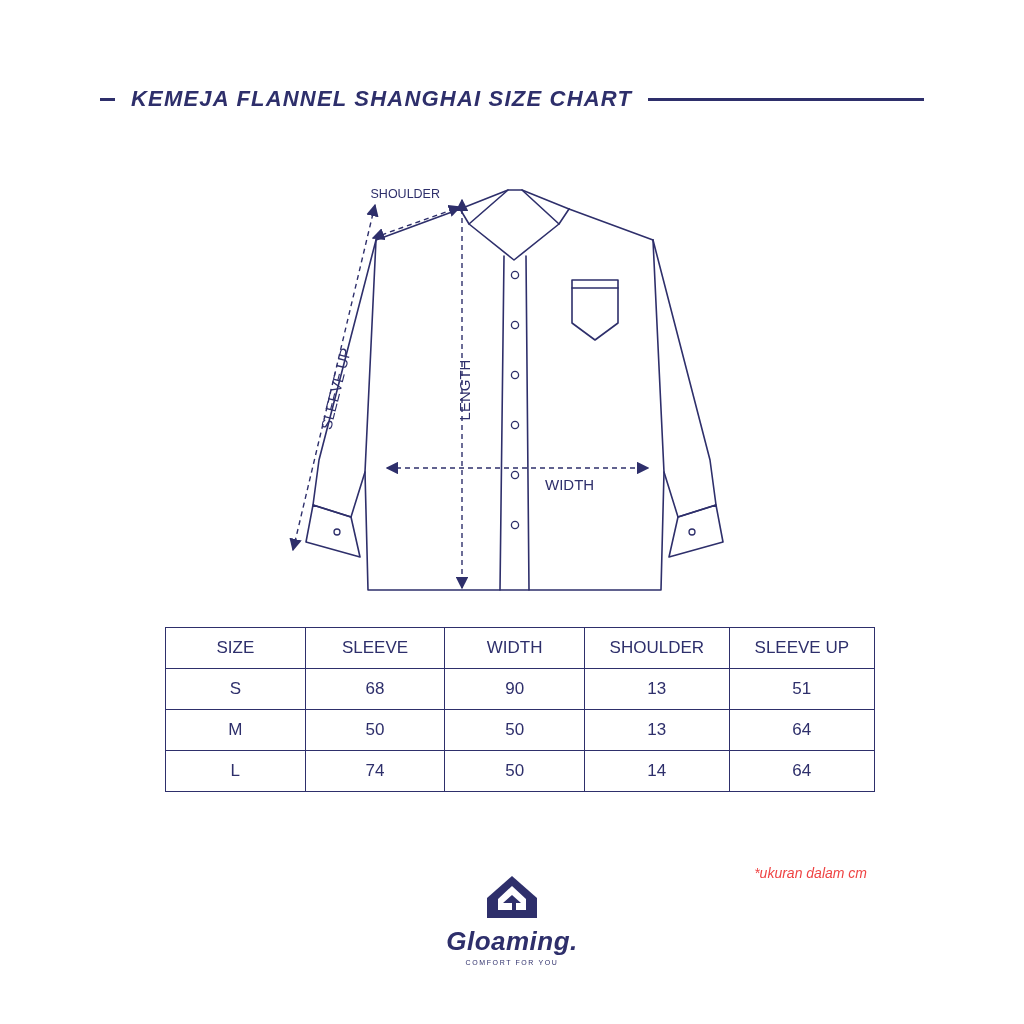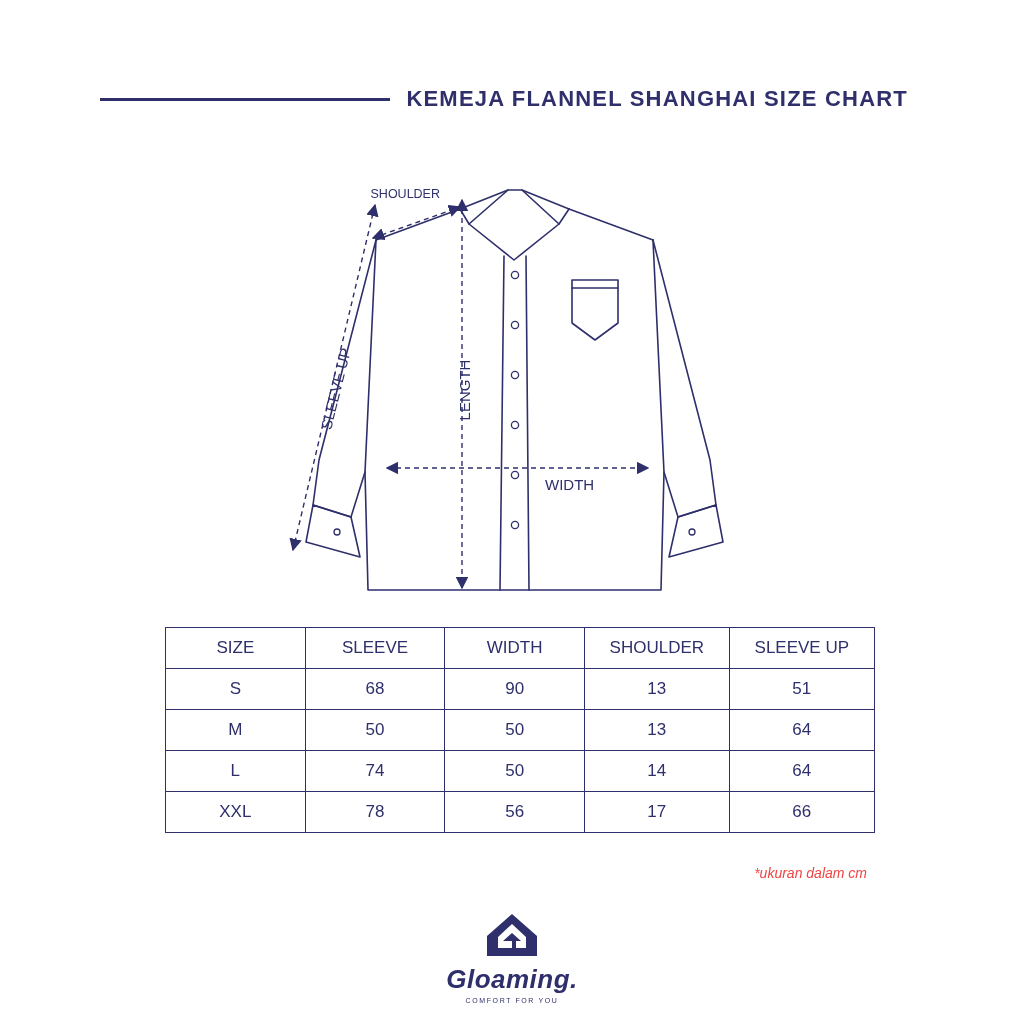--- a/index.html
+++ b/index.html
@@ -27,24 +27,25 @@
   .header .rule {
     position: absolute;
     left: 0;
     right: 0;
     top: 20px;
     height: 3px;
     background: #2e2f6b;
   }
   .header .title-wrap {
     position: absolute;
-    left: 9px;
+    left: 15px;
     right: 0;
     top: 0;
-    text-align: right;
+    text-align: left;
+    font-style: italic;
   }
   .header .title {
     display: inline-block;
     background: #ffffff;
     padding: 0 16px;
     font-size: 22px;
     font-weight: bold;
     letter-spacing: 1.2px;
     color: #2e2f6b;
     line-height: 42px;
@@ -98,21 +99,21 @@
     font-size: 14px;
     font-style: italic;
     color: #ef4444;
   }
 
   
   .brand {
     position: absolute;
     left: 0;
     right: 0;
-    top: 912px;
+    top: 874px;
     text-align: center;
   }
   .brand .mark { margin: 0 auto; }
   .brand .name {
     font-size: 26px;
     font-style: italic;
     font-weight: bold;
     color: #2e2f6b;
     letter-spacing: 0.5px;
     margin-top: 2px;
@@ -238,27 +239,20 @@
         <td>13</td>
         <td>64</td>
       </tr>
       <tr>
         <td>L</td>
         <td>74</td>
         <td>50</td>
         <td>14</td>
         <td>64</td>
       </tr>
-      <tr>
-        <td>XXL</td>
-        <td>78</td>
-        <td>56</td>
-        <td>17</td>
-        <td>66</td>
-      </tr>
     </tbody>
   </table>
 </div>
 
 <div class="note">*ukuran dalam cm</div>
 
 <div class="brand">
   <div class="mark">
     <svg width="54" height="46" viewBox="0 0 54 46" xmlns="http://www.w3.org/2000/svg">
       <path d="M27 2 L52 24 L52 44 L2 44 L2 24 Z" fill="#2e2f6b"></path>

